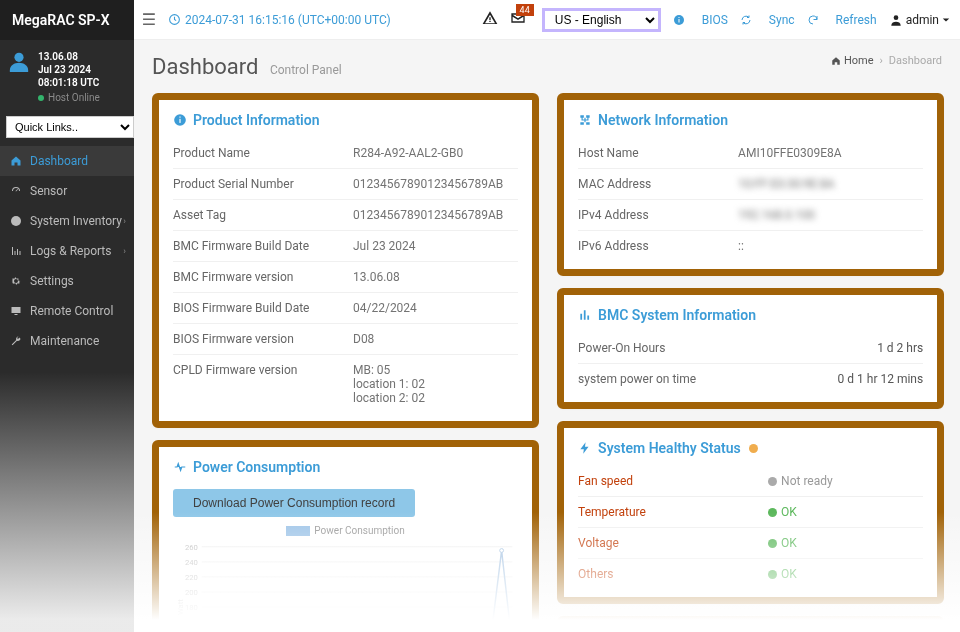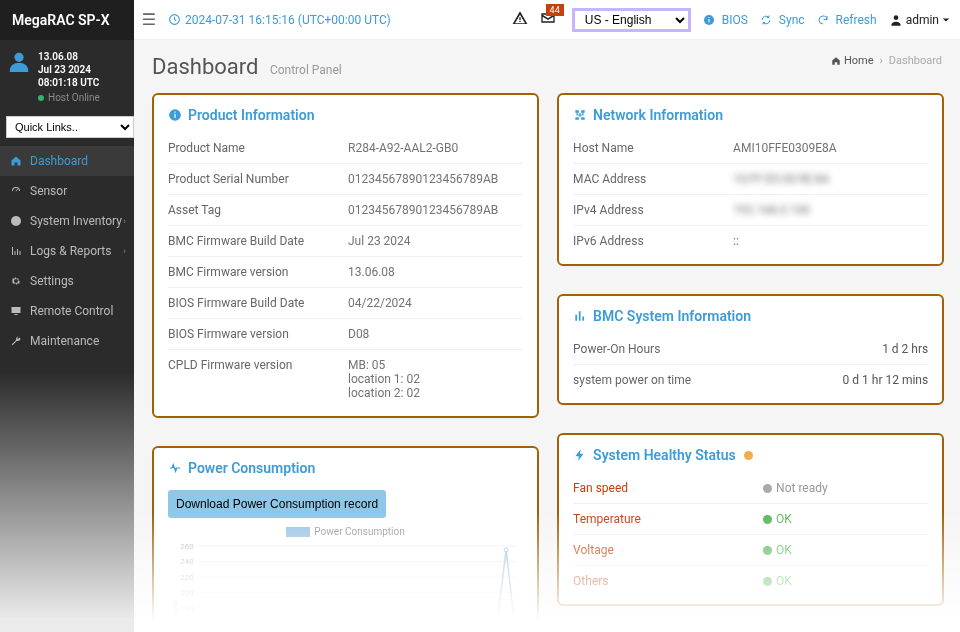--- a/index.html
+++ b/index.html
@@ -9,21 +9,21 @@
 .topbar { position: absolute; top: 0; left: 0; right: 0; height: 40px; background: #fff; border-bottom: 1px solid #eee; display: flex; align-items: center; padding: 0 10px 0 0; z-index: 50; }
 .brand-area { width: 134px; background: #1f1f1f; color: #fff; height: 40px; display: flex; align-items: center; padding-left: 12px; font-size: 14px; font-weight: 600; }
 .menu-toggle { width: 30px; text-align: center; cursor: pointer; color: #666; font-size: 16px; }
 .clock { color: #3c9cd7; font-size: 12px; display: flex; align-items: center; gap: 4px; margin-left: 4px; }
 .clock svg { width: 13px; height: 13px; }
 .top-right { margin-left: auto; display: flex; align-items: center; gap: 12px; }
 .top-icon { position: relative; color: #222; cursor: pointer; }
 .top-icon svg { width: 16px; height: 16px; }
 .badge { position: absolute; top: -6px; right: -8px; background: #c2410c; color: #fff; font-size: 9px; padding: 1px 4px; border-radius: 0; }
 .lang-select { border: 3px solid #c4b5fd; height: 24px; font-size: 12px; padding: 0 20px 0 6px; background: #fff; }
-.top-link { color: #3c9cd7; font-size: 12px; display: flex; align-items: center; gap: 7px; cursor: pointer; }
+.top-link { color: #3c9cd7; font-size: 12px; display: flex; align-items: center; gap: 17px; cursor: pointer; }
 .top-link svg { width: 12px; height: 12px; }
 .user-area { color: #222; font-size: 12px; display: flex; align-items: center; gap: 3px; cursor: pointer; }
 .user-area svg.caret { width: 8px; height: 8px; }
 
 
 .sidebar { position: absolute; top: 40px; left: 0; bottom: 0; width: 134px; background: #2b2b2b; color: #bbb; font-size: 12px; overflow: hidden; }
 .sys-info { padding: 10px 8px 8px 8px; display: flex; gap: 8px; }
 .sys-info svg { width: 22px; height: 22px; fill: #3c9cd7; flex-shrink: 0; }
 .sys-info .lines { font-size: 10px; line-height: 1.3; font-weight: 600; color: #fff; }
 .sys-info .host-status { color: #8a8a8a; font-weight: 400; display: flex; align-items: center; gap: 4px; margin-top: 2px; }
@@ -43,21 +43,21 @@
 .breadcrumb { float: right; font-size: 11px; color: #aaa; display: flex; align-items: center; gap: 6px; }
 .breadcrumb a { color: #555; text-decoration: none; display: flex; align-items: center; gap: 3px; }
 .breadcrumb svg { width: 10px; height: 10px; }
 .page-title { font-size: 22px; color: #555; font-weight: 400; margin-bottom: 14px; }
 .page-title small { font-size: 12px; color: #999; margin-left: 6px; }
 
 .row { display: flex; gap: 18px; }
 .col-l { flex: 0 0 49%; }
 .col-r { flex: 0 0 49%; }
 
-.panel { background: #fff; border: 2px solid #a16207; border-radius: 6px; margin-bottom: 28px; box-shadow: 0 1px 2px rgba(0,0,0,0.02); }
+.panel { background: #fff; border: 7px solid #a16207; border-radius: 6px; margin-bottom: 12px; box-shadow: 0 1px 2px rgba(0,0,0,0.02); }
 .panel-head { padding: 12px 14px 10px 14px; color: #3c9cd7; font-weight: 600; font-size: 14px; display: flex; align-items: center; gap: 6px; }
 .panel-head svg { width: 14px; height: 14px; fill: currentColor; }
 .panel-head .amber { width: 9px; height: 9px; border-radius: 50%; background: #f0ad4e; display: inline-block; margin-left: 2px; }
 .panel-head.muted { color: #bbb; }
 
 .dl { padding: 0 14px 8px 14px; }
 .dl-row { display: flex; padding: 8px 0; border-bottom: 1px solid #f0f0f0; font-size: 12px; }
 .dl-row:last-child { border-bottom: none; }
 .dl-row .k { width: 180px; color: #666; }
 .col-r .dl-row .k { width: 160px; }
@@ -69,21 +69,21 @@
 .status-row { display: flex; align-items: center; padding: 8px 0; border-bottom: 1px solid #f0f0f0; font-size: 12px; }
 .status-row:last-child { border-bottom: none; }
 .status-row .k { flex: 0 0 160px; color: #c2410c; }
 .status-row .sv { display: flex; align-items: center; gap: 4px; margin-left: 30px; }
 .dot-s { width: 9px; height: 9px; border-radius: 50%; display: inline-block; }
 .dot-ok { background: #5cb85c; }
 .dot-gray { background: #aaa; }
 .sv-ok { color: #5cb85c; }
 .sv-nr { color: #999; }
 
-.btn-download { background: #8ec7e8; color: #000000; border: none; padding: 7px 8px; border-radius: 3px; font-size: 12px; margin: 4px 14px 8px 14px; cursor: pointer; }
+.btn-download { background: #8ec7e8; color: #404040; border: none; padding: 7px 20px; border-radius: 3px; font-size: 12px; margin: 4px 14px 8px 14px; cursor: pointer; }
 
 .chart-wrap { padding: 0 14px 10px 14px; position: relative; height: 170px; }
 .legend { text-align: center; font-size: 10px; color: #999; margin-bottom: 4px; }
 .legend .sw { display: inline-block; width: 24px; height: 10px; background: #9fc5e8; margin-right: 4px; vertical-align: middle; }
 .chart-svg { width: 100%; height: 140px; }
 
 .faded-body { padding: 8px 14px 14px 14px; color: #ddd; font-size: 12px; }
 
 
 .main-fade { position: absolute; left: 134px; right: 0; bottom: 0; height: 120px; background: linear-gradient(to bottom, rgba(245,245,245,0) 0%, rgba(255,255,255,1) 90%); pointer-events: none; z-index: 60; }

